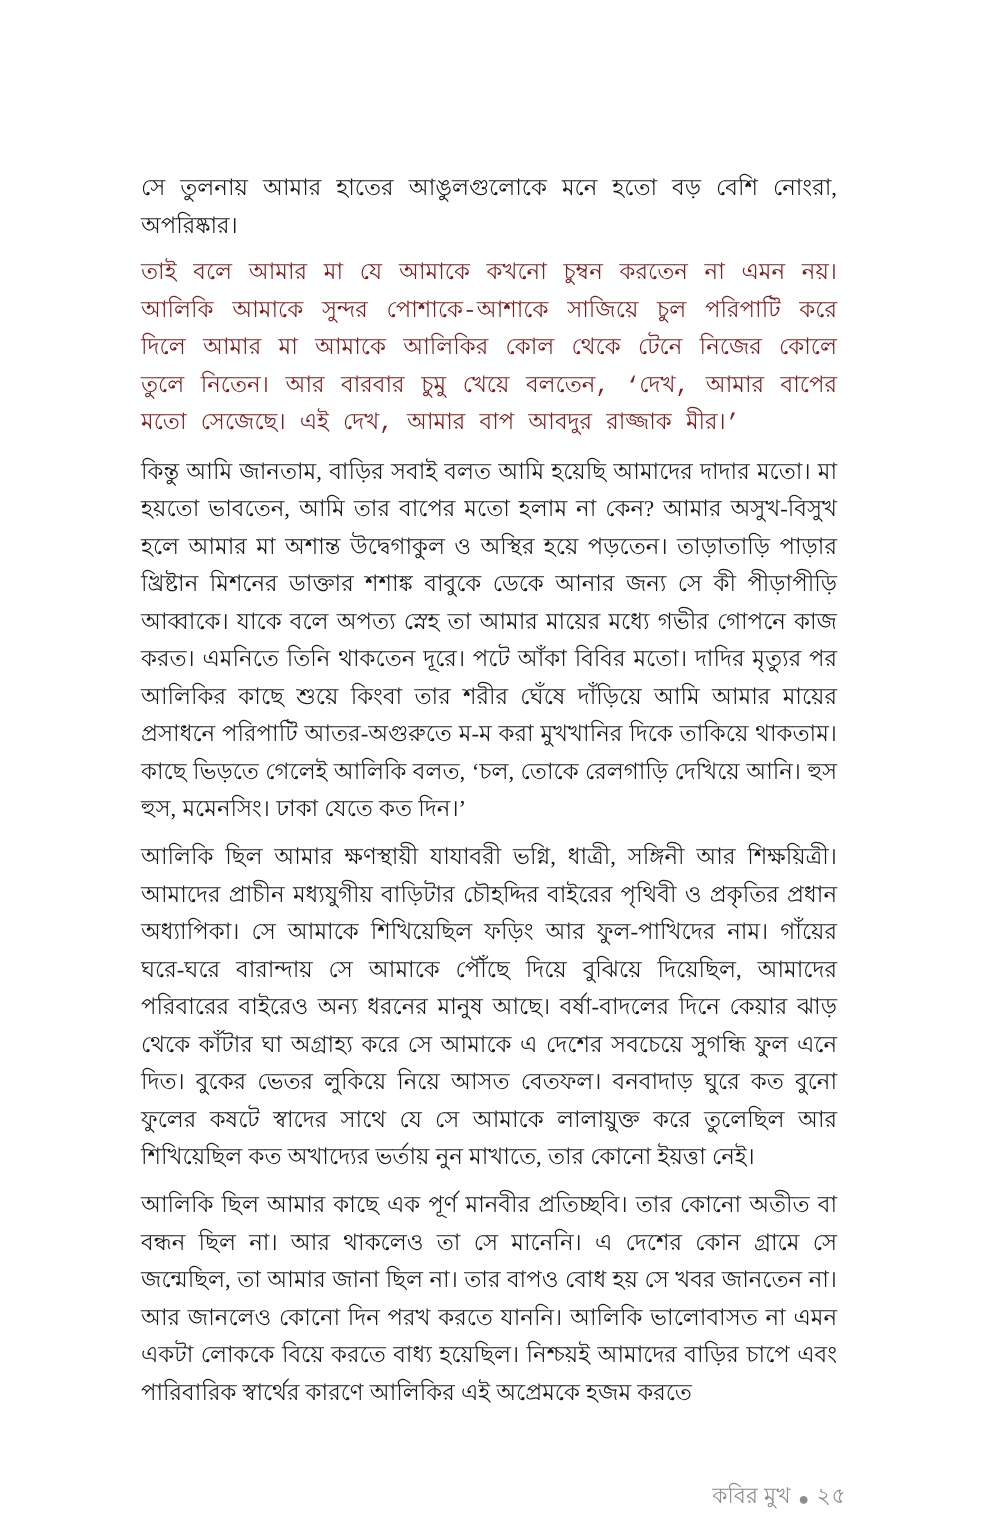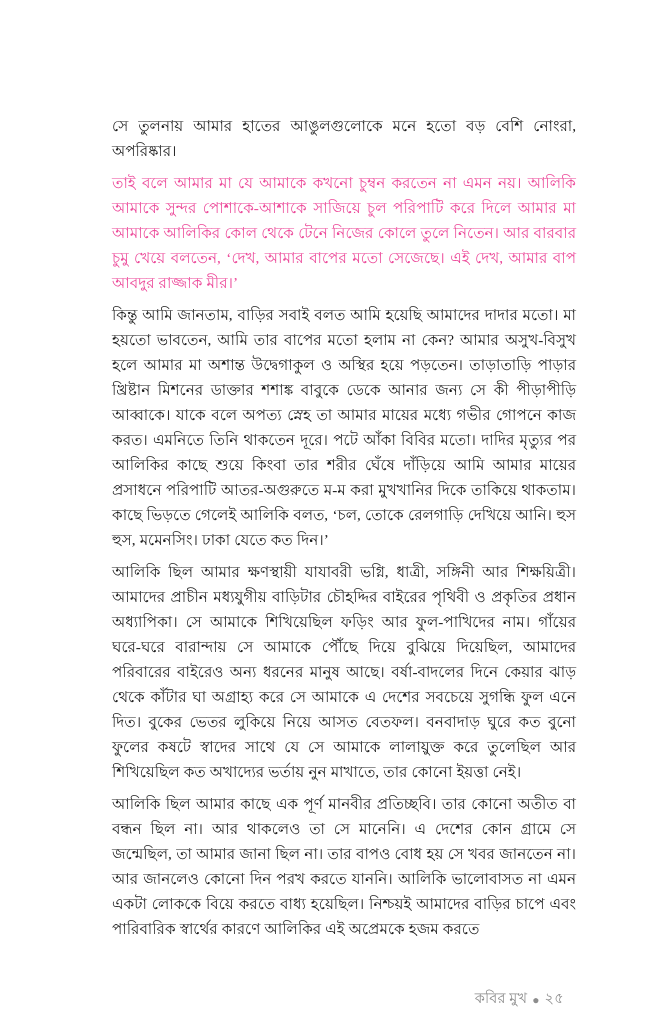--- a/index.html
+++ b/index.html
@@ -19,21 +19,21 @@
     width: 663px;
     height: 1024px;
     margin: 0 auto;
     background: #ffffff;
     box-sizing: border-box;
     overflow: hidden;
   }
 
   #text-column {
     position: absolute;
-    left: 112px;
+    left: 94px;
     top: 113px;
     width: 464px;
   }
 
   .para {
     margin: 0 0 7px 0;
     padding: 0;
     font-size: 15.2px;
     line-height: 25px;
     text-align: justify;
@@ -70,21 +70,21 @@
     letter-spacing: 0.02em;
   }
 </style>
 </head>
 <body>
 
 <div id="page" style="background: rgb(255, 255, 255);">
 
   <div id="text-column">
     <p class="para" style="color: rgb(28, 28, 28);">সে তুলনায় আমার হাতের আঙুলগুলোকে মনে হতো বড় বেশি নোংরা, অপরিষ্কার।</p>
-    <p class="para" style="color: #ec4899;">তাই বলে আমার মা যে আমাকে কখনো চুম্বন করতেন না এমন নয়। আলিকি আমাকে সুন্দর পোশাকে-আশাকে সাজিয়ে চুল পরিপাটি করে দিলে আমার মা আমাকে আলিকির কোল থেকে টেনে নিজের কোলে তুলে নিতেন। আর বারবার চুমু খেয়ে বলতেন, ‘দেখ, আমার বাপের মতো সেজেছে। এই দেখ, আমার বাপ আবদুর রাজ্জাক মীর।’</p>
+    <p class="para" style="color: #7f1d1d; font-family: Liberation Mono, monospace;">তাই বলে আমার মা যে আমাকে কখনো চুম্বন করতেন না এমন নয়। আলিকি আমাকে সুন্দর পোশাকে-আশাকে সাজিয়ে চুল পরিপাটি করে দিলে আমার মা আমাকে আলিকির কোল থেকে টেনে নিজের কোলে তুলে নিতেন। আর বারবার চুমু খেয়ে বলতেন, ‘দেখ, আমার বাপের মতো সেজেছে। এই দেখ, আমার বাপ আবদুর রাজ্জাক মীর।’</p>
     <p class="para" style="color: rgb(28, 28, 28);">কিন্তু আমি জানতাম, বাড়ির সবাই বলত আমি হয়েছি আমাদের দাদার মতো। মা হয়তো ভাবতেন, আমি তার বাপের মতো হলাম না কেন? আমার অসুখ-বিসুখ হলে আমার মা অশান্ত উদ্বেগাকুল ও অস্থির হয়ে পড়তেন। তাড়াতাড়ি পাড়ার খ্রিষ্টান মিশনের ডাক্তার শশাঙ্ক বাবুকে ডেকে আনার জন্য সে কী পীড়াপীড়ি আব্বাকে। যাকে বলে অপত্য স্নেহ তা আমার মায়ের মধ্যে গভীর গোপনে কাজ করত। এমনিতে তিনি থাকতেন দূরে। পটে আঁকা বিবির মতো। দাদির মৃত্যুর পর আলিকির কাছে শুয়ে কিংবা তার শরীর ঘেঁষে দাঁড়িয়ে আমি আমার মায়ের প্রসাধনে পরিপাটি আতর-অগুরুতে ম-ম করা মুখখানির দিকে তাকিয়ে থাকতাম। কাছে ভিড়তে গেলেই আলিকি বলত, ‘চল, তোকে রেলগাড়ি দেখিয়ে আনি। হুস হুস, মমেনসিং। ঢাকা যেতে কত দিন।’</p>
     <p class="para" style="color: rgb(28, 28, 28);">আলিকি ছিল আমার ক্ষণস্থায়ী যাযাবরী ভগ্নি, ধাত্রী, সঙ্গিনী আর শিক্ষয়িত্রী। আমাদের প্রাচীন মধ্যযুগীয় বাড়িটার চৌহদ্দির বাইরের পৃথিবী ও প্রকৃতির প্রধান অধ্যাপিকা। সে আমাকে শিখিয়েছিল ফড়িং আর ফুল-পাখিদের নাম। গাঁয়ের ঘরে-ঘরে বারান্দায় সে আমাকে পৌঁছে দিয়ে বুঝিয়ে দিয়েছিল, আমাদের পরিবারের বাইরেও অন্য ধরনের মানুষ আছে। বর্ষা-বাদলের দিনে কেয়ার ঝাড় থেকে কাঁটার ঘা অগ্রাহ্য করে সে আমাকে এ দেশের সবচেয়ে সুগন্ধি ফুল এনে দিত। বুকের ভেতর লুকিয়ে নিয়ে আসত বেতফল। বনবাদাড় ঘুরে কত বুনো ফুলের কষটে স্বাদের সাথে যে সে আমাকে লালায়ুক্ত করে তুলেছিল আর শিখিয়েছিল কত অখাদ্যের ভর্তায় নুন মাখাতে, তার কোনো ইয়ত্তা নেই।</p>
     <p class="para" style="color: rgb(28, 28, 28);">আলিকি ছিল আমার কাছে এক পূর্ণ মানবীর প্রতিচ্ছবি। তার কোনো অতীত বা বন্ধন ছিল না। আর থাকলেও তা সে মানেনি। এ দেশের কোন গ্রামে সে জন্মেছিল, তা আমার জানা ছিল না। তার বাপও বোধ হয় সে খবর জানতেন না। আর জানলেও কোনো দিন পরখ করতে যাননি। আলিকি ভালোবাসত না এমন একটা লোককে বিয়ে করতে বাধ্য হয়েছিল। নিশ্চয়ই আমাদের বাড়ির চাপে এবং পারিবারিক স্বার্থের কারণে আলিকির এই অপ্রেমকে হজম করতে</p>
   </div>
 
   <div id="footer" style="color: rgb(141, 141, 141);">
     <span class="book-title">কবির মুখ</span><span class="bullet">●</span><span class="folio">২৫</span>
   </div>
 
 </div>

